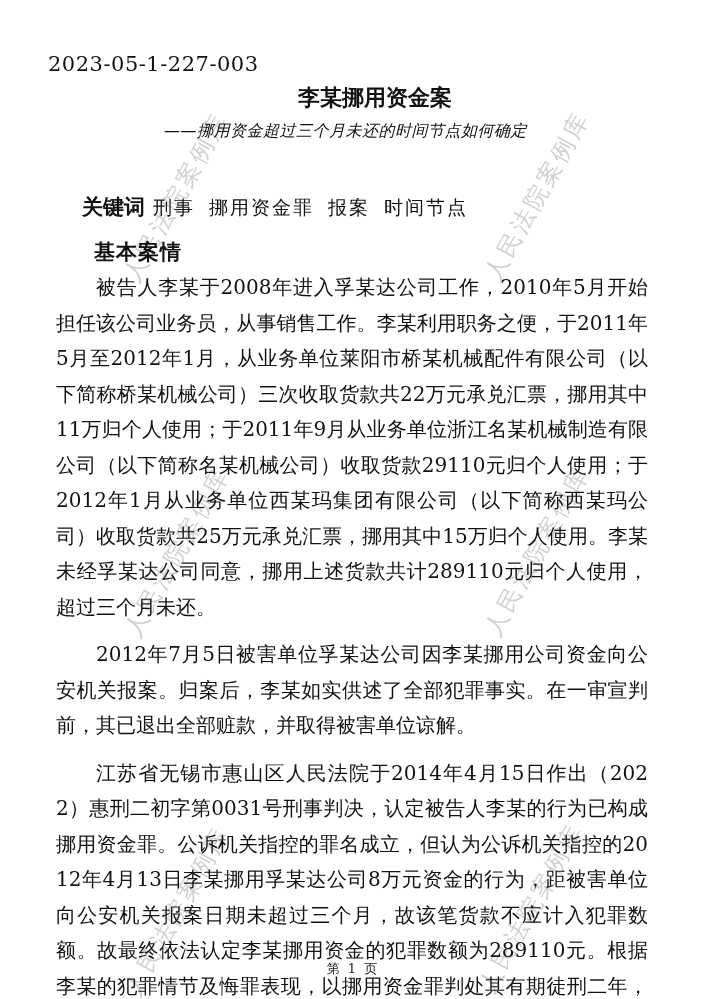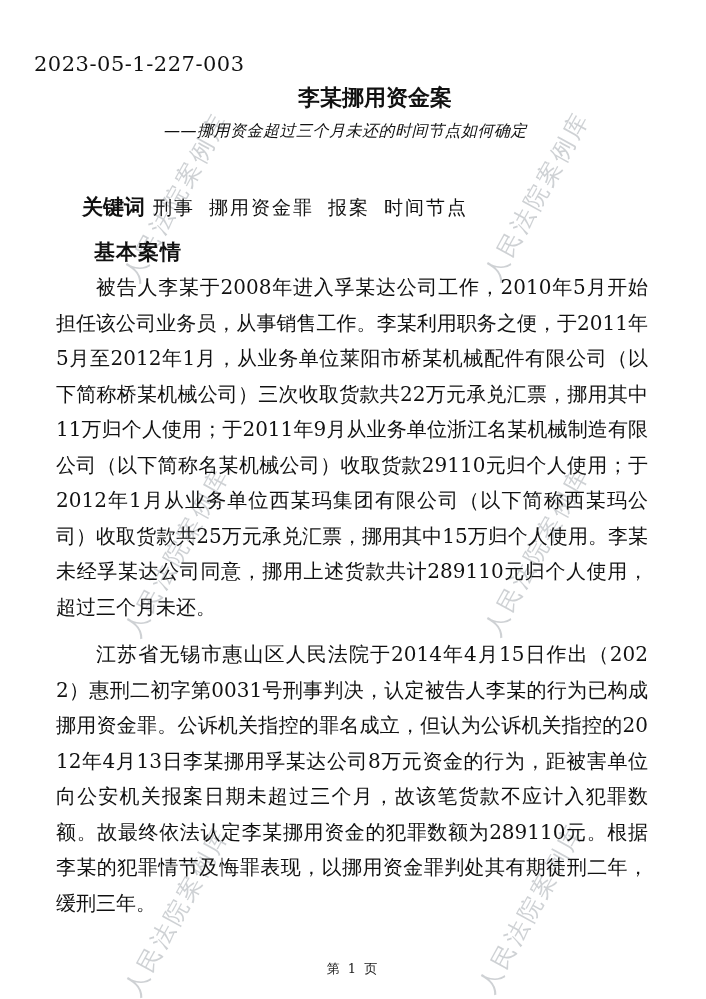--- a/index.html
+++ b/index.html
@@ -32,21 +32,21 @@
   .wm-1 { left: 176px; top: 197px; }
   .wm-2 { left: 537px; top: 196px; }
   .wm-3 { left: 177px; top: 552px; }
   .wm-4 { left: 537px; top: 551px; }
   .wm-5 { left: 177px; top: 911px; }
   .wm-6 { left: 531px; top: 908px; }
   
   .content { position: absolute; inset: 0; z-index: 2; }
   .doc-number {
     position: absolute;
-    left: 34px;
+    left: 48px;
     top: 52px;
     font-size: 21px;
     letter-spacing: 0.5px;
   }
   .title {
     position: absolute;
     left: 298px;
     top: 83px;
     margin: 0;
     font-size: 22px;
@@ -136,19 +136,20 @@
     <div class="subtitle">——挪用资金超过三个月未还的时间节点如何确定</div>
 
     <div class="kw-line">
       <span class="kw-label">关键词</span><span class="kw-item">刑事</span><span class="kw-item">挪用资金罪</span><span class="kw-item">报案</span><span class="kw-item">时间节点</span>
     </div>
 
     <h2 class="section-heading">基本案情</h2>
 
     <div class="body-text">
       <p>被告人李某于2008年进入孚某达公司工作，2010年5月开始担任该公司业务员，从事销售工作。李某利用职务之便，于2011年5月至2012年1月，从业务单位莱阳市桥某机械配件有限公司（以下简称桥某机械公司）三次收取货款共22万元承兑汇票，挪用其中11万归个人使用；于2011年9月从业务单位浙江名某机械制造有限公司（以下简称名某机械公司）收取货款29110元归个人使用；于2012年1月从业务单位西某玛集团有限公司（以下简称西某玛公司）收取货款共25万元承兑汇票，挪用其中15万归个人使用。李某未经孚某达公司同意，挪用上述货款共计289110元归个人使用，超过三个月未还。</p>
+      <p>2012年7月5日被害单位孚某达公司因李某挪用公司资金向公安机关报案。归案后，李某如实供述了全部犯罪事实。在一审宣判前，其已退出全部赃款，并取得被害单位谅解。</p>
       <p>江苏省无锡市惠山区人民法院于2014年4月15日作出（2022）惠刑二初字第0031号刑事判决，认定被告人李某的行为已构成挪用资金罪。公诉机关指控的罪名成立，但认为公诉机关指控的2012年4月13日李某挪用孚某达公司8万元资金的行为，距被害单位向公安机关报案日期未超过三个月，故该笔货款不应计入犯罪数额。故最终依法认定李某挪用资金的犯罪数额为289110元。根据李某的犯罪情节及悔罪表现，以挪用资金罪判处其有期徒刑二年，缓刑三年。</p>
     </div>
 
     <div class="footer">第 1 页</div>
 
   </div>
 </div>
 
 </body></html>

